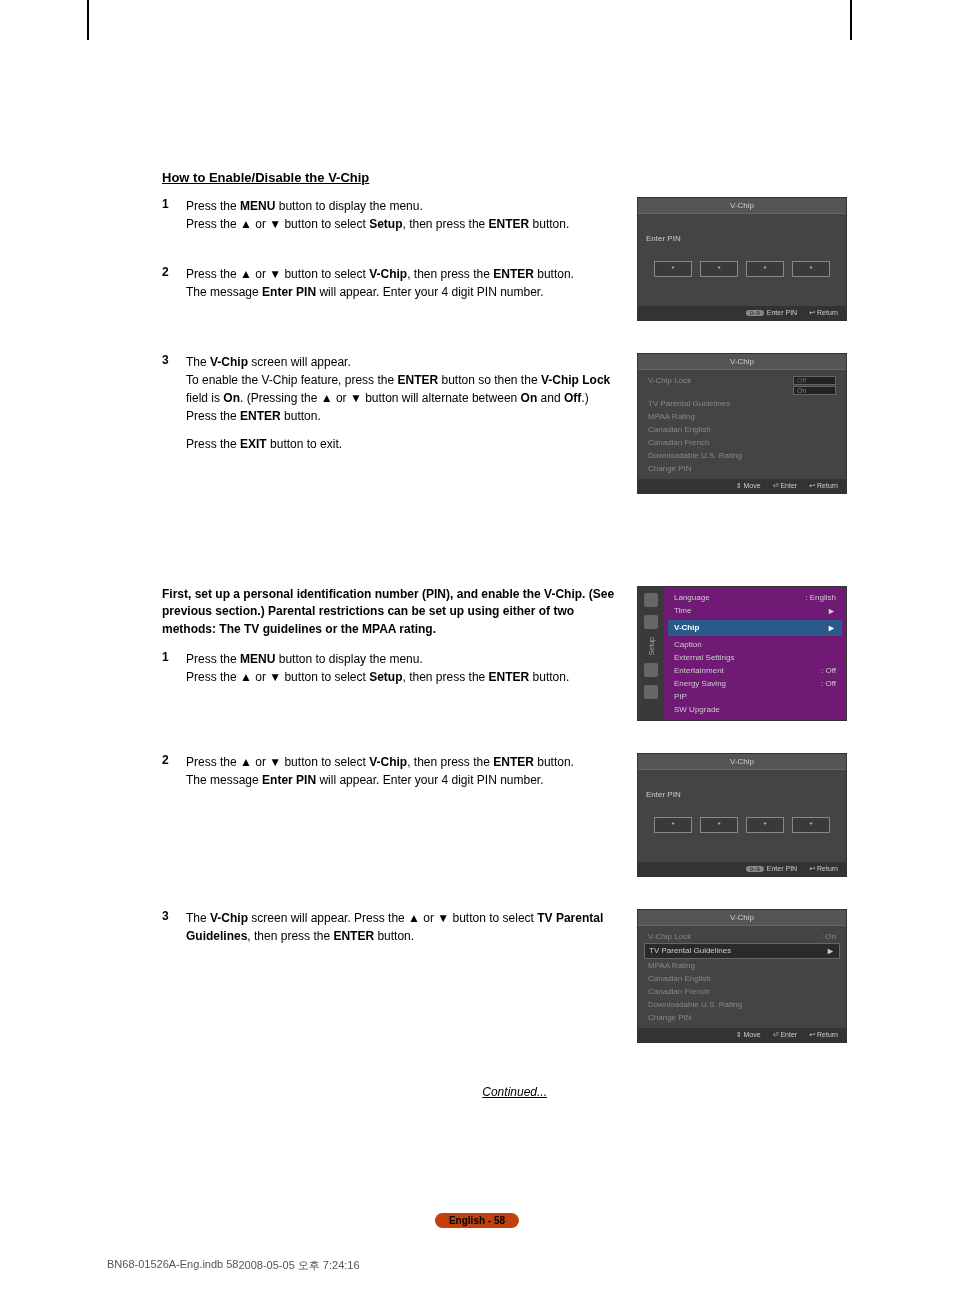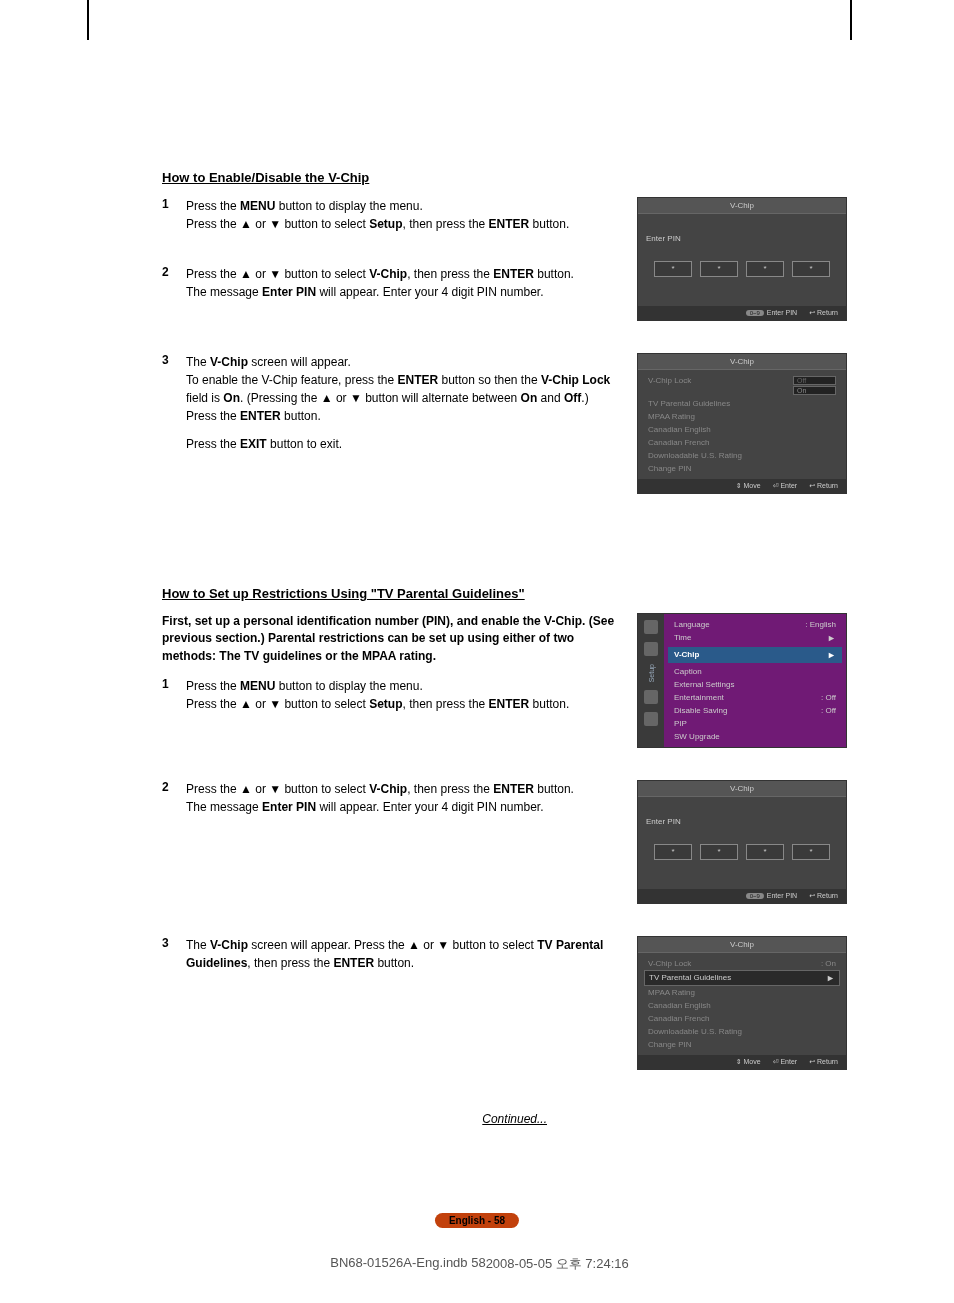--- a/index.html
+++ b/index.html
@@ -30,21 +30,21 @@
 .setup-box{display:flex;background:#701a75;font-size:8px;margin-bottom:12px;border:1px solid #333}
 .setup-side{width:26px;background:#3a3a3a;display:flex;flex-direction:column;align-items:center;padding:6px 0;gap:8px}
 .side-ico{width:14px;height:14px;background:#666;border-radius:2px}
 .setup-main{flex:1;padding:4px 6px}
 .setup-main .row-i{display:flex;justify-content:space-between;padding:2px 4px;color:#ccc}
 .setup-main .row-i.hi{background:#2a5a8a;color:#fff;margin:2px -2px;padding:3px 6px}
 .setup-side-label{writing-mode:vertical-rl;transform:rotate(180deg);font-size:7px;color:#9ab}
 .intro{font-weight:bold;line-height:1.45;margin-bottom:12px}
 .continued{text-align:right;font-style:italic;text-decoration:underline;margin-top:30px;font-size:12px;padding-right:300px}
 .page-footer-badge{position:absolute;bottom:75px;left:50%;transform:translateX(-50%);background:#c2410c;border-radius:10px;padding:2px 14px;font-size:10px;font-weight:bold}
-.print-footer{position:absolute;bottom:30px;left:70px;right:65px;font-size:13px;color:#555;display:flex;justify-content:center}
+.print-footer{position:absolute;bottom:30px;left:70px;right:65px;font-size:11px;color:#555;display:flex;justify-content:flex-start}
 .tri{font-size:9px}
 .badge09{background:#888;color:#222;border-radius:6px;padding:0 4px;font-size:6px;margin-right:3px}
 </style>
 </head>
 <body>
 
 <div class="page">
 <div class="crop-top-l"></div>
 <div class="crop-top-r"></div>
 
@@ -138,21 +138,20 @@
     </div>
     <div class="tv-foot">
       <span>⇕ <span>Move</span></span>
       <span>⏎ <span>Enter</span></span>
       <span>↩ <span>Return</span></span>
     </div>
   </div>
 </div>
 </div>
 
-<div class="sec-title">How to Set up Restrictions Using "TV Parental Guidelines"</div>
 
 <div class="row short">
 <div class="body-col">
 <div class="intro">First, set up a personal identification number (PIN), and enable the V-Chip. (See previous section.) Parental restrictions can be set up using either of two methods: The TV guidelines or the MPAA rating.</div>
 <div class="step">
   <div class="step-num">1</div>
   <div class="step-text">
     <span>Press the </span><b>MENU</b><span> button to display the menu.</span><br>
     <span>Press the ▲ or ▼ button to select </span><b>Setup</b><span>, then press the </span><b>ENTER</b><span> button.</span>
   </div>
@@ -184,21 +183,21 @@
                 <span>Caption</span>
               </div>
       <div class="row-i">
                 <span>External Settings</span>
               </div>
       <div class="row-i">
                 <span>Entertainment</span>
                 <span>: Off</span>
               </div>
       <div class="row-i">
-                <span>Disable Saving</span>
+                <span>Energy Saving</span>
                 <span>: Off</span>
               </div>
       <div class="row-i dim">
                 <span>PIP</span>
               </div>
       <div class="row-i">
                 <span>SW Upgrade</span>
               </div>
     </div>
   </div>

